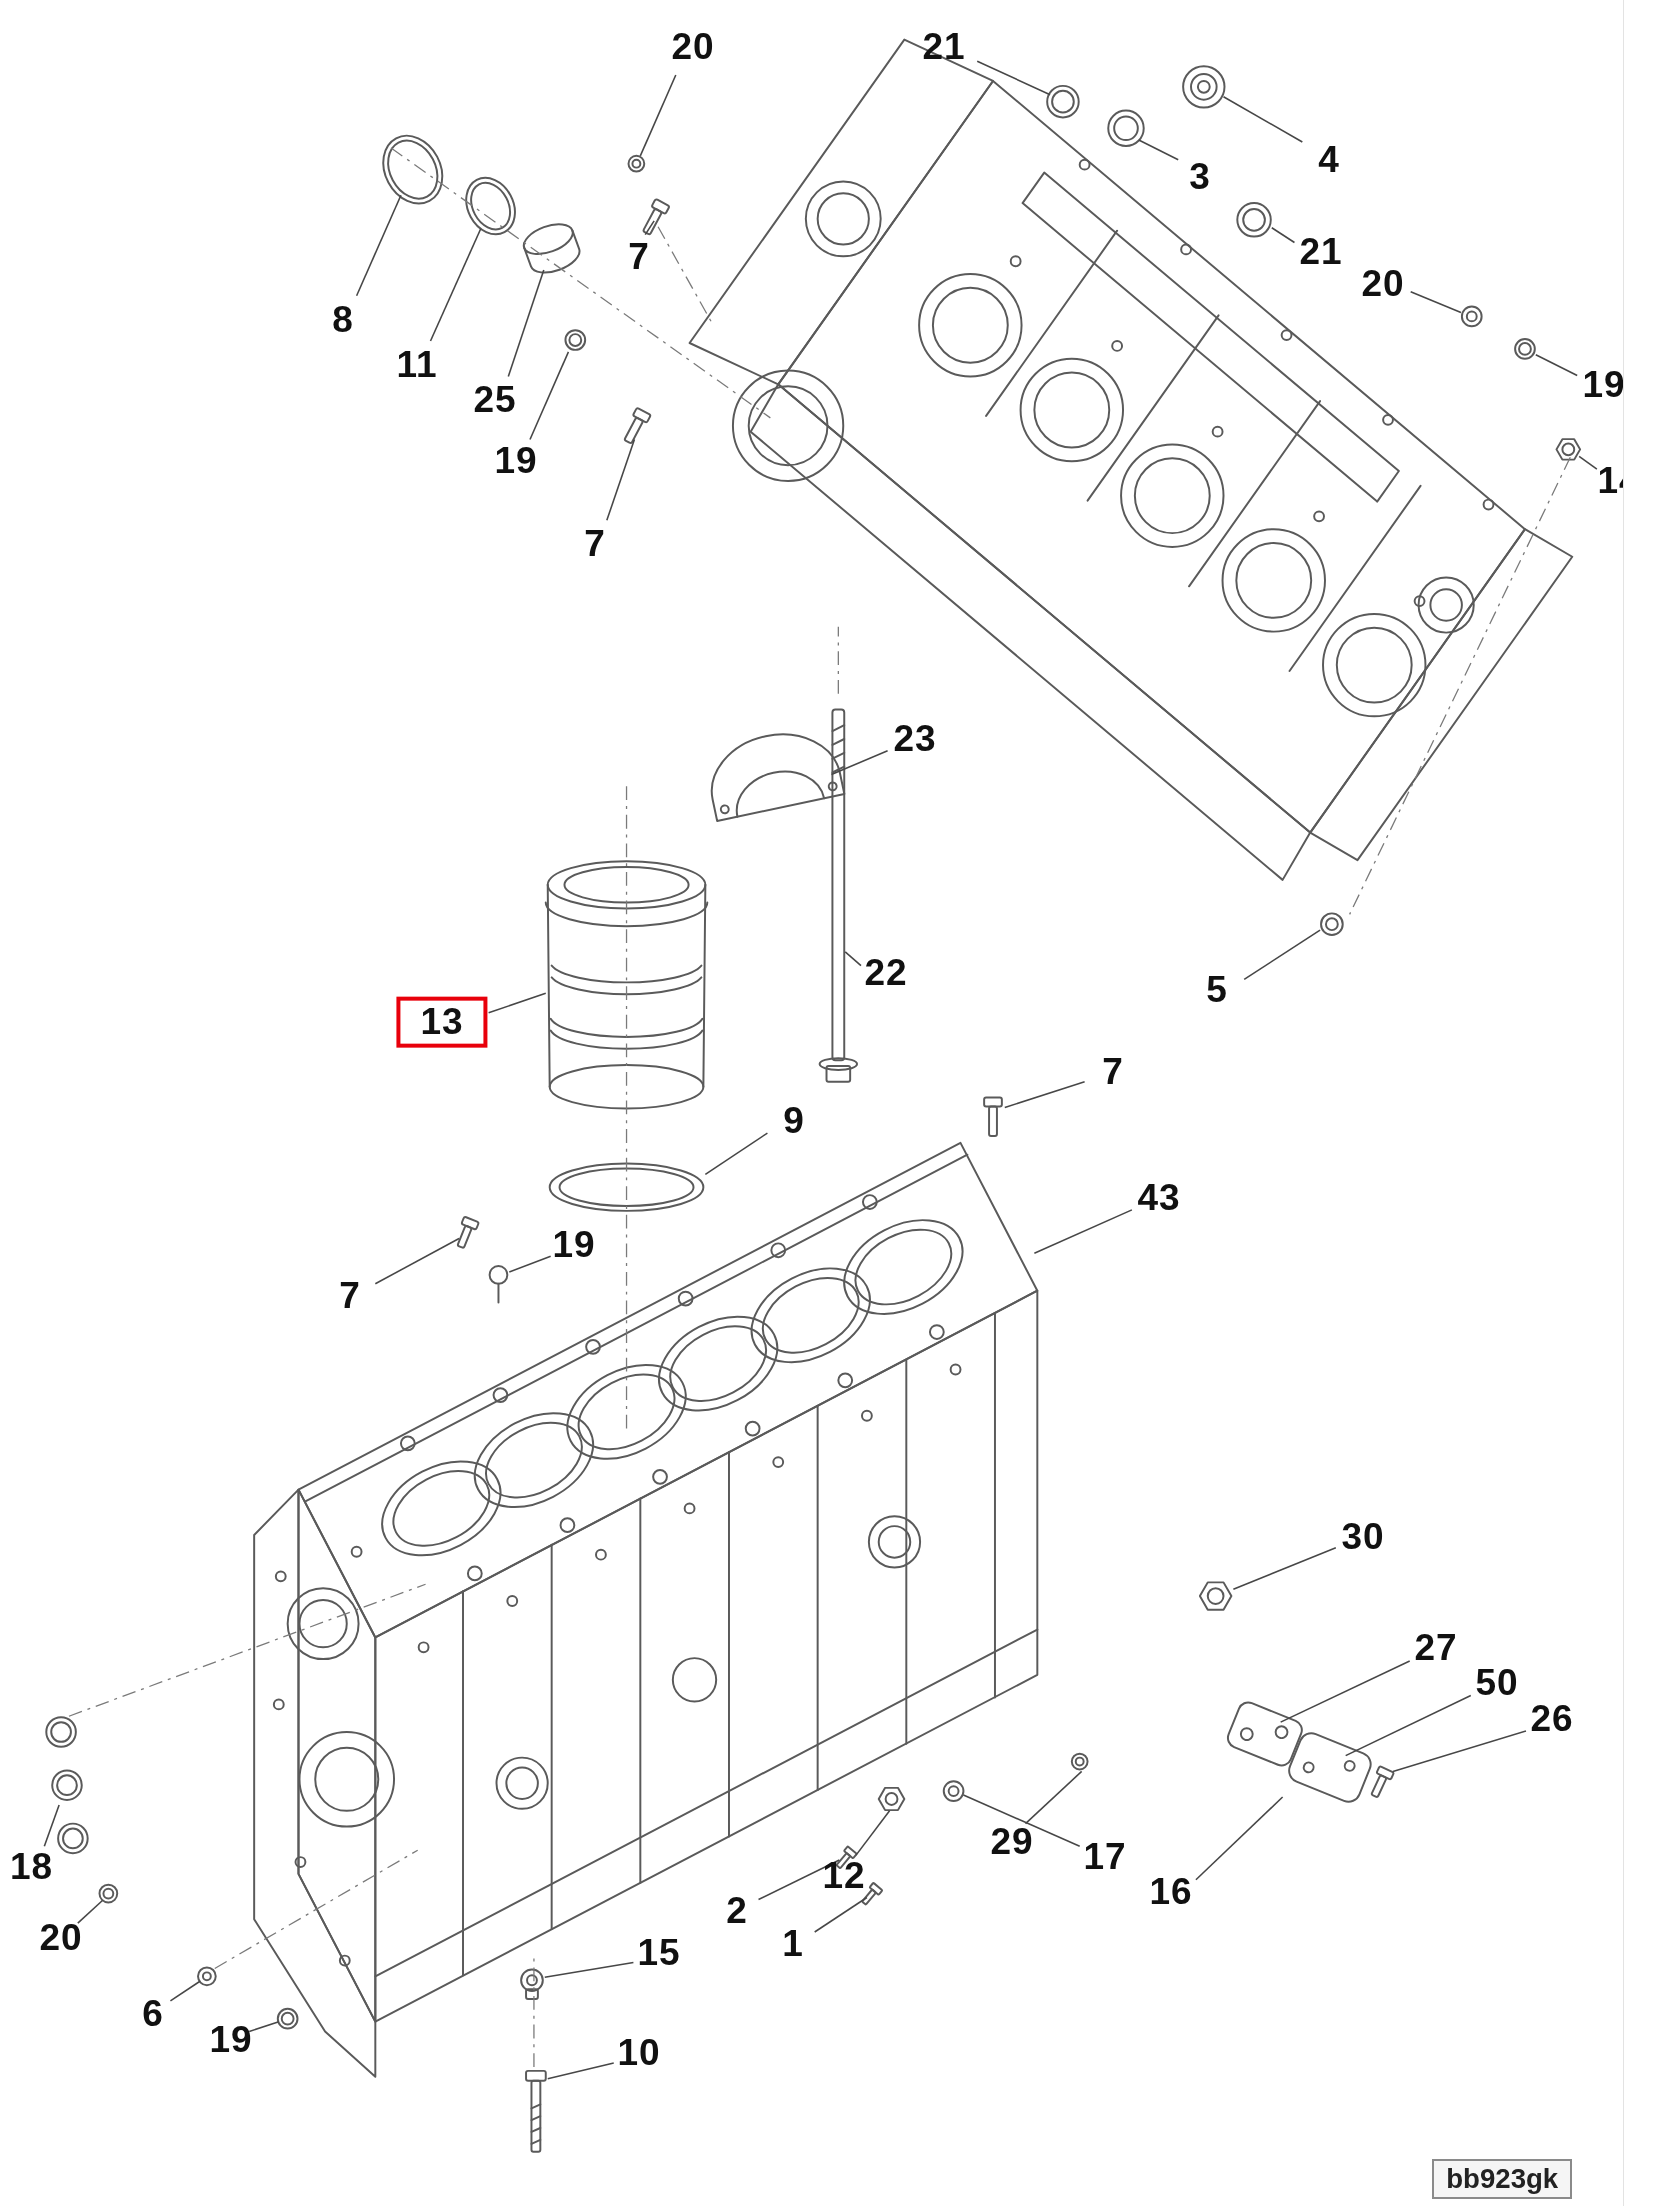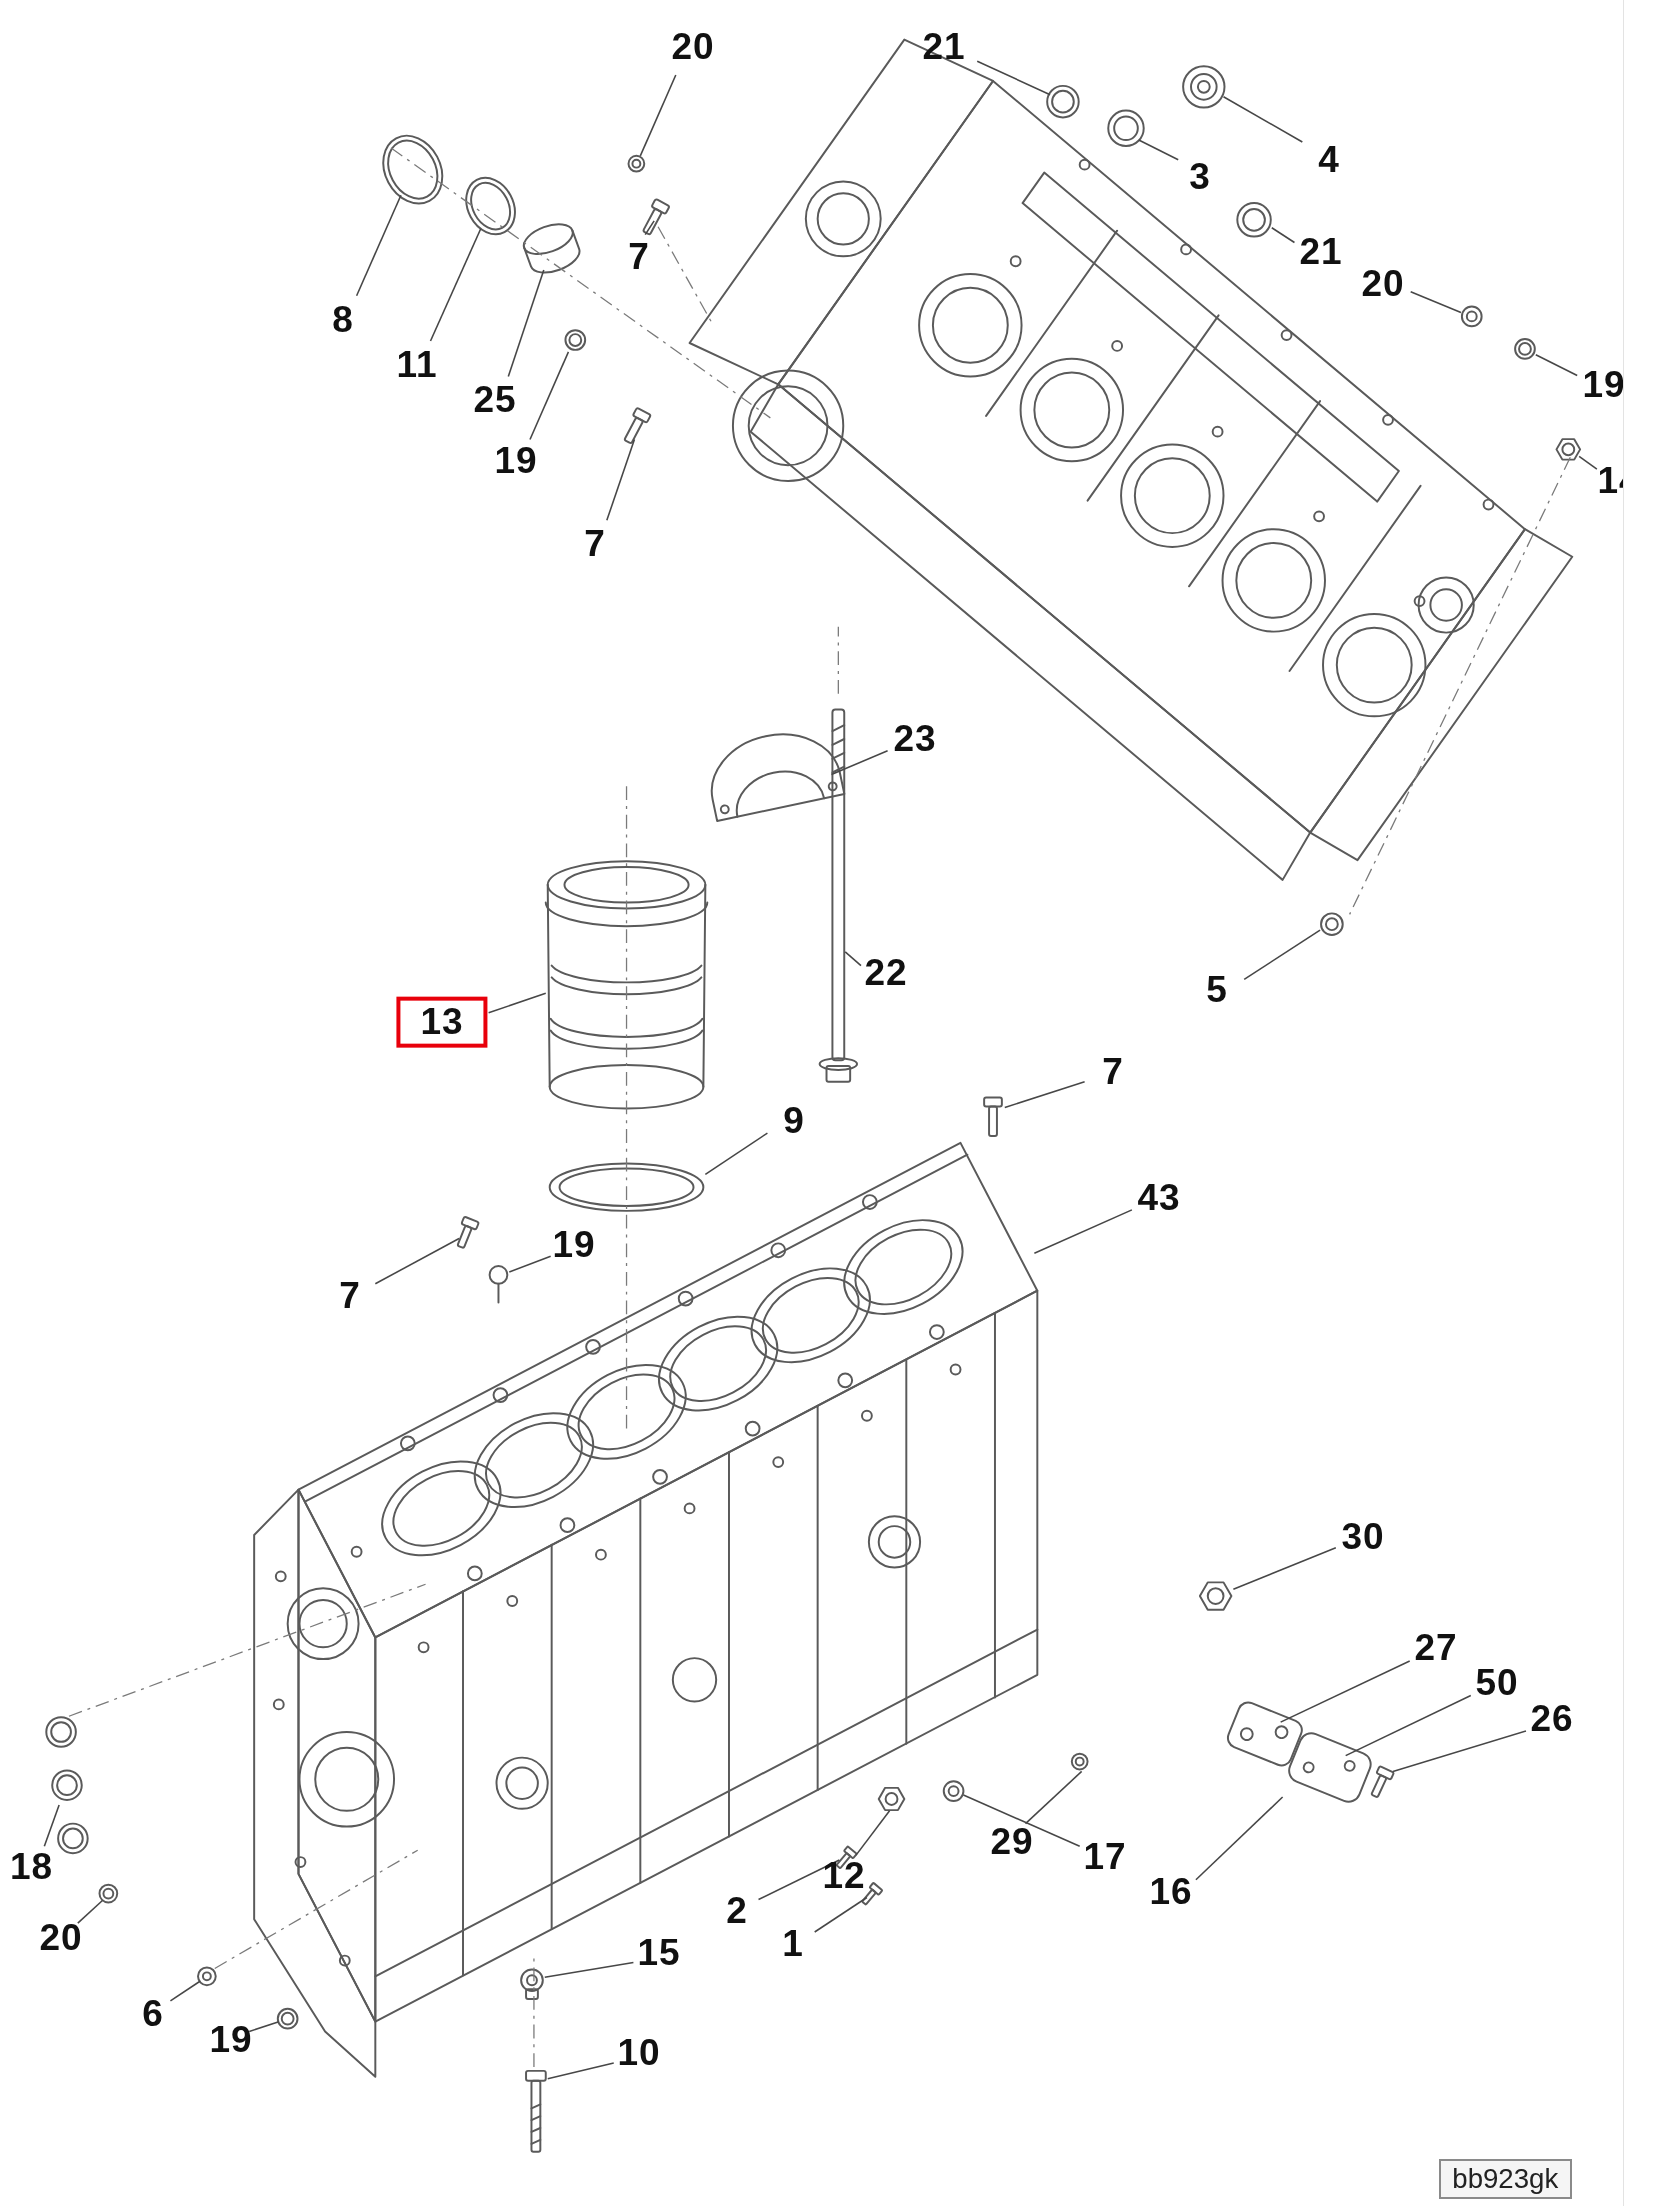--- a/index.html
+++ b/index.html
@@ -4,21 +4,21 @@
 <style>
   html,body{margin:0;padding:0;background:#fff;}
   body{font-family:"Liberation Sans","DejaVu Sans",sans-serif;}
   .canvas{position:relative;width:1623px;height:2207px;background:#fff;overflow:hidden;outline:1px solid #e3e3e3;}
   .canvas svg{position:absolute;left:0;top:0;}
   .art{stroke:var(--line,#5a5a5a);fill:none;stroke-width:2;stroke-linejoin:round;stroke-linecap:round;}
   .callout{position:absolute;transform:translate(-50%,-50%);font-weight:bold;font-size:37px;line-height:1.1;
            color:var(--text,#111);letter-spacing:1px;white-space:nowrap;z-index:5;}
   .callout.highlight{border:4.9px solid var(--hl,#e8000b);padding:1px 20px;background:#fff;}
   .code-box{position:absolute;right:51px;bottom:7.9px;border:2px solid #8a8a8a;background:#f5f5f5;
-            padding:2px 11.8px;font-weight:normal;font-size:27.6px;color:#222;z-index:6;}
+            padding:2px 11.8px;font-weight:bold;font-size:27.6px;color:#222;z-index:6;}
 </style>
 </head>
 <body>
 
 <div class="canvas">
 
   <svg width="1655" height="2207" viewBox="0 0 1680 2240">
 
     <g class="art">
       <polygon points="790,390 1008,82 1548,537 1330,845"></polygon>

